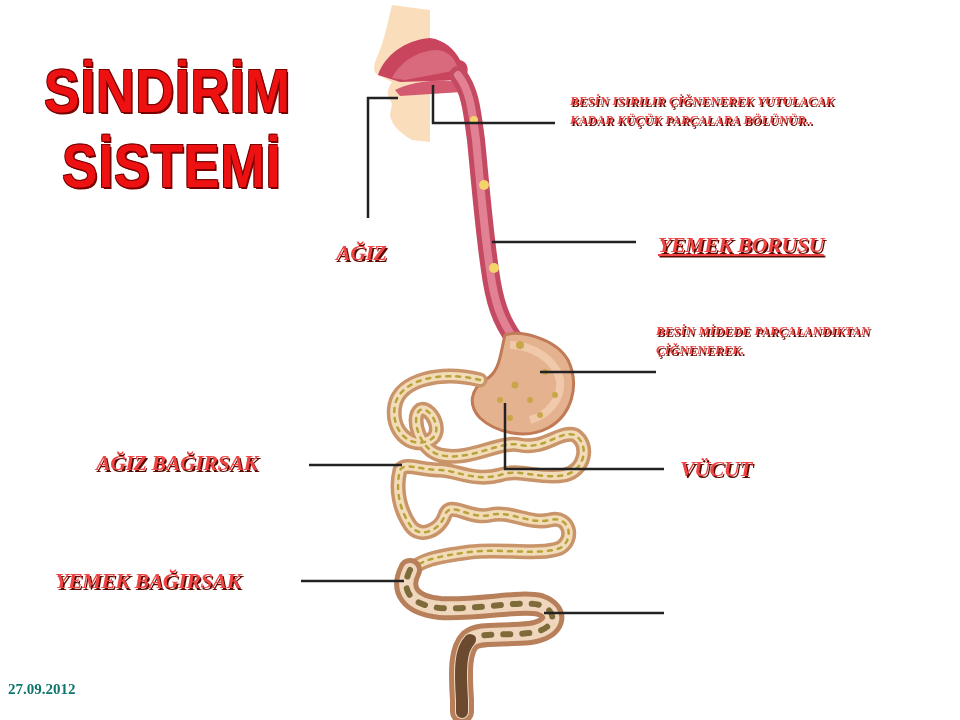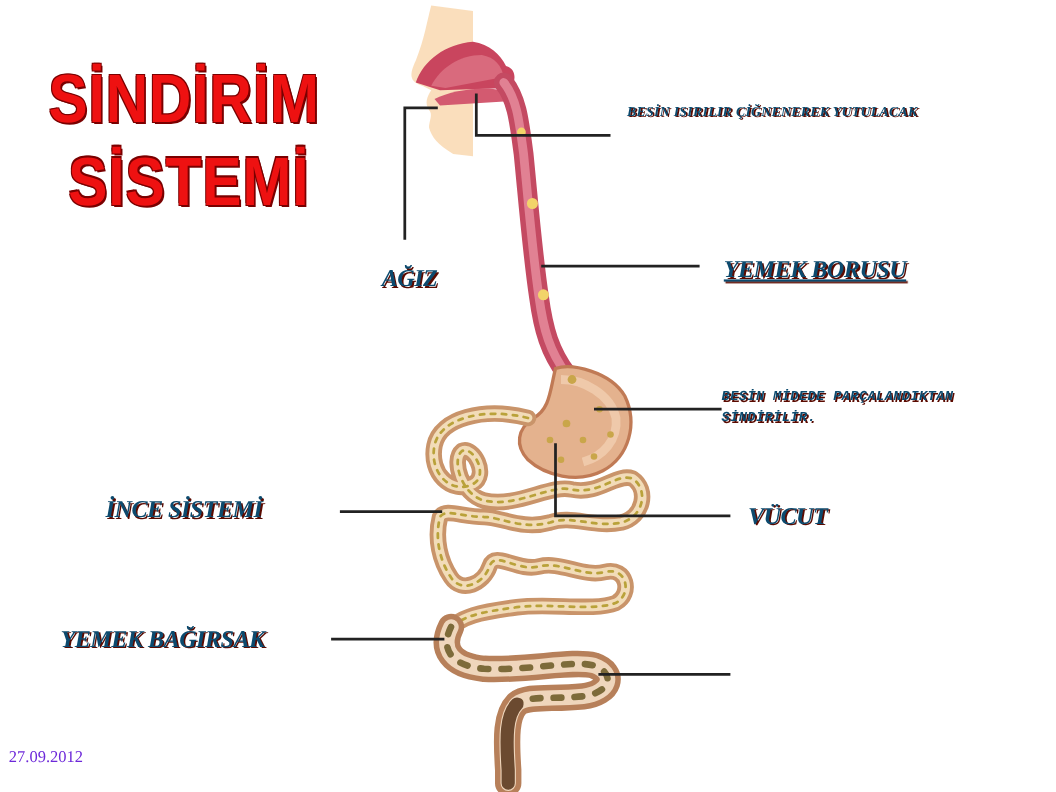--- a/index.html
+++ b/index.html
@@ -6,26 +6,26 @@
   body { width:960px; height:720px; position:relative; overflow:hidden; font-family:"Liberation Serif", serif; }
   .title {
     position:absolute; left:40px; font-family:"Liberation Sans", sans-serif; font-weight:bold;
     color:#ee1111; letter-spacing:1px;
     text-shadow: 2px 2px 0 #7a0000, -1px -1px 0 #7a0000, 1px -1px 0 #7a0000, -1px 1px 0 #7a0000;
     transform: scaleX(0.86); transform-origin: left top;
   }
   .t1 { top:55px; font-size:62px; left:44px; }
   .t2 { top:130px; font-size:62px; left:62px; }
   .lbl {
-    position:absolute; font-weight:bold; font-style:italic; color:#0c4a6e;
+    position:absolute; font-weight:bold; font-style:italic; color:#ef4444;
     text-shadow: 1.5px 1.5px 0 #5a0a00; white-space:nowrap; letter-spacing:-0.5px;
   }
   .big { font-size:22px; }
   .small { font-size:12.5px; line-height:19px; letter-spacing:0.3px; }
-  .date { position:absolute; left:8px; top:681px; font-family:"Liberation Serif", serif; font-weight:normal; font-size:15px; color:#6d28d9; }
+  .date { position:absolute; left:8px; top:681px; font-family:"Liberation Serif", serif; font-weight:bold; font-size:15px; color:#0f766e; }
   svg.art { position:absolute; left:0; top:0; }
 </style>
 </head>
 <body>
 
 <svg class="art" width="960" height="720" viewBox="0 0 960 720">
 
   <path d="M392,5 C388,20 386,35 378,55 C372,68 372,74 384,78 L392,82 C388,88 386,94 390,100 C394,104 390,110 390,116 C392,124 398,132 412,140 L430,142 L430,10 Z" fill="#f9d8b0" opacity="0.85"></path>
 
   <path d="M378,75 C385,55 405,40 430,38 C445,40 455,50 460,60 C468,62 470,70 465,80 L400,82 Z" fill="#c9455e"></path>
@@ -74,29 +74,30 @@
     <polyline points="505,403 505,469 664,469"></polyline>
     <line x1="309" y1="465" x2="402" y2="465"></line>
     <line x1="301" y1="581" x2="404" y2="581"></line>
     <line x1="544" y1="613" x2="664" y2="613"></line>
   </g>
 </svg>
 
 <div class="title t1">SİNDİRİM</div>
 <div class="title t2">SİSTEMİ</div>
 
-<div class="lbl big" style="left:347px; top:240px;text-align:right;">AĞIZ</div>
+<div class="lbl big" style="left:336px; top:240px;text-align:right;">AĞIZ</div>
 <div class="lbl big" style="left:658px; top:232px;text-decoration:underline;">YEMEK BORUSU</div>
 <div class="lbl big" style="left:680px; top:456px;">VÜCUT</div>
-<div class="lbl big" style="left:96px; top:450px;">İNCE SİSTEMİ</div>
+<div class="lbl big" style="left:96px; top:450px;">AĞIZ BAĞIRSAK</div>
 <div class="lbl big" style="left:55px; top:568px;">YEMEK BAĞIRSAK</div>
 
 <div class="lbl small" style="left:570px; top:92px;">
   <div>BESİN ISIRILIR ÇİĞNENEREK YUTULACAK</div>
+  <div>KADAR KÜÇÜK PARÇALARA BÖLÜNÜR..</div>
 </div>
-<div class="lbl small" style="left:656px; top:352px;font-family:Liberation Mono, monospace;">
+<div class="lbl small" style="left:656px; top:322px;">
   <div>BESİN MİDEDE PARÇALANDIKTAN</div>
-  <div>SİNDİRİLİR.</div>
+  <div>ÇİĞNENEREK.</div>
 </div>
 <div class="lbl small" style="left:673px; top:596px;">
 </div>
 
 <div class="date">27.09.2012</div>
 
 </body></html>

